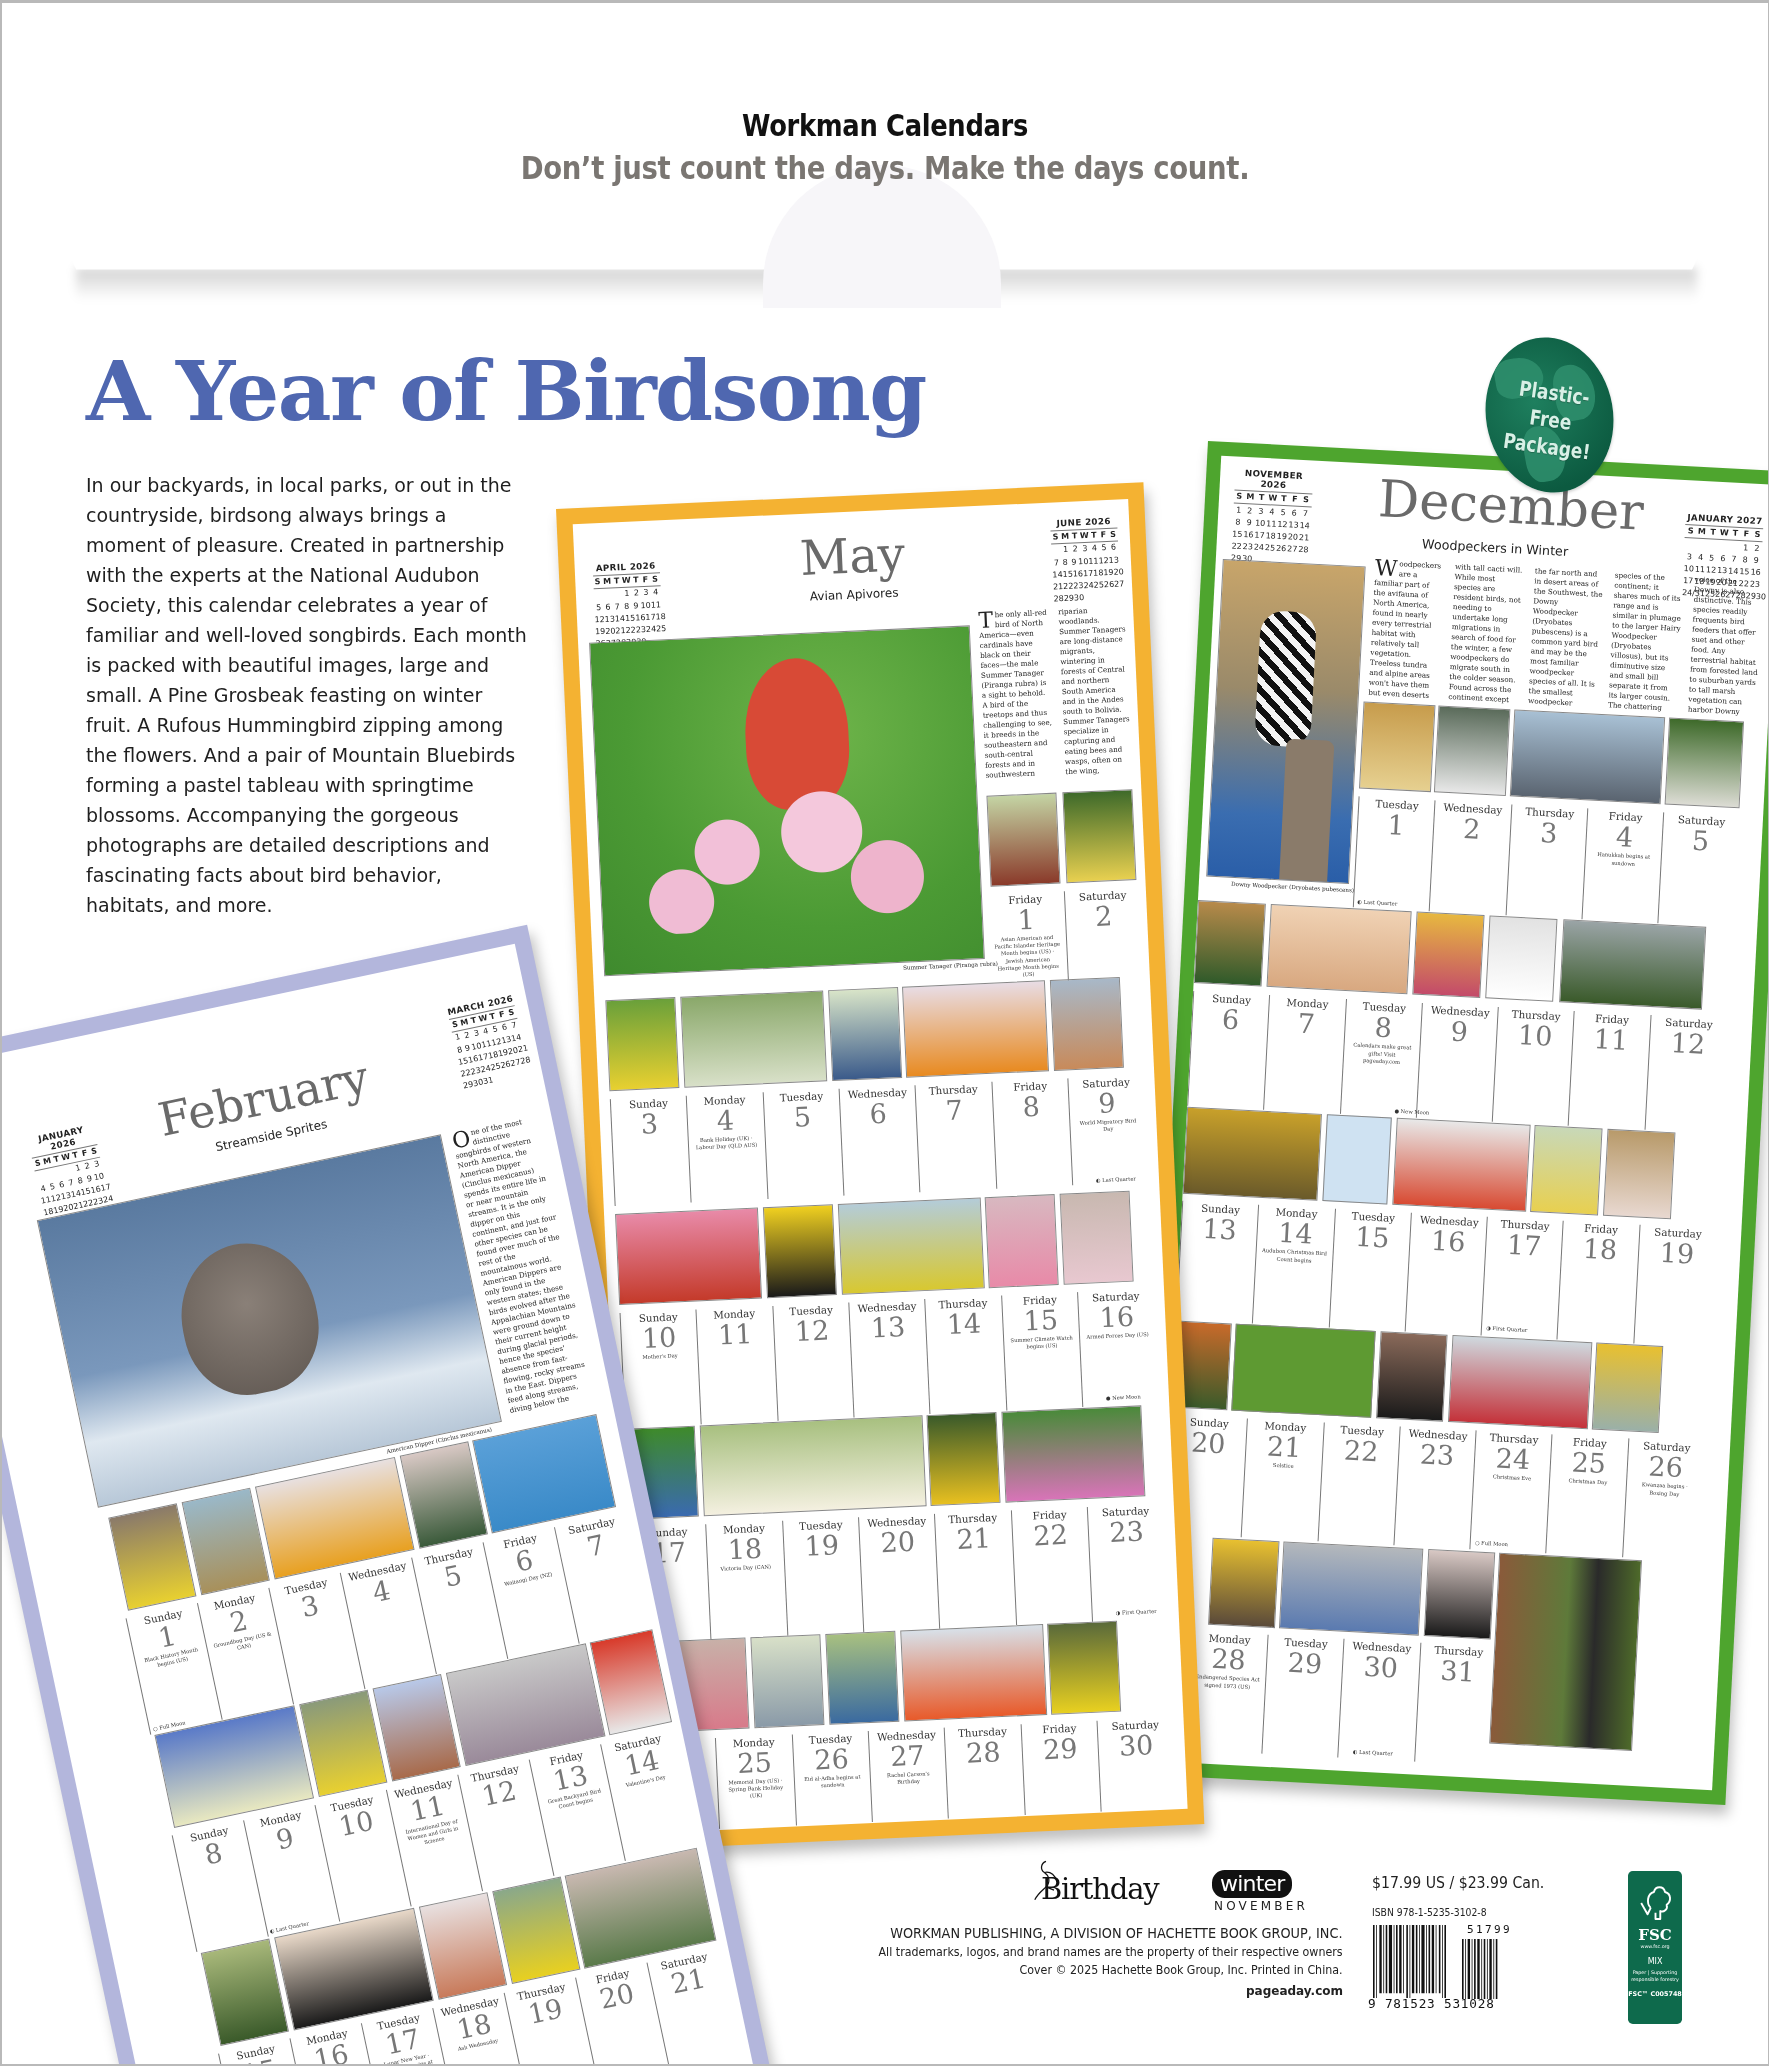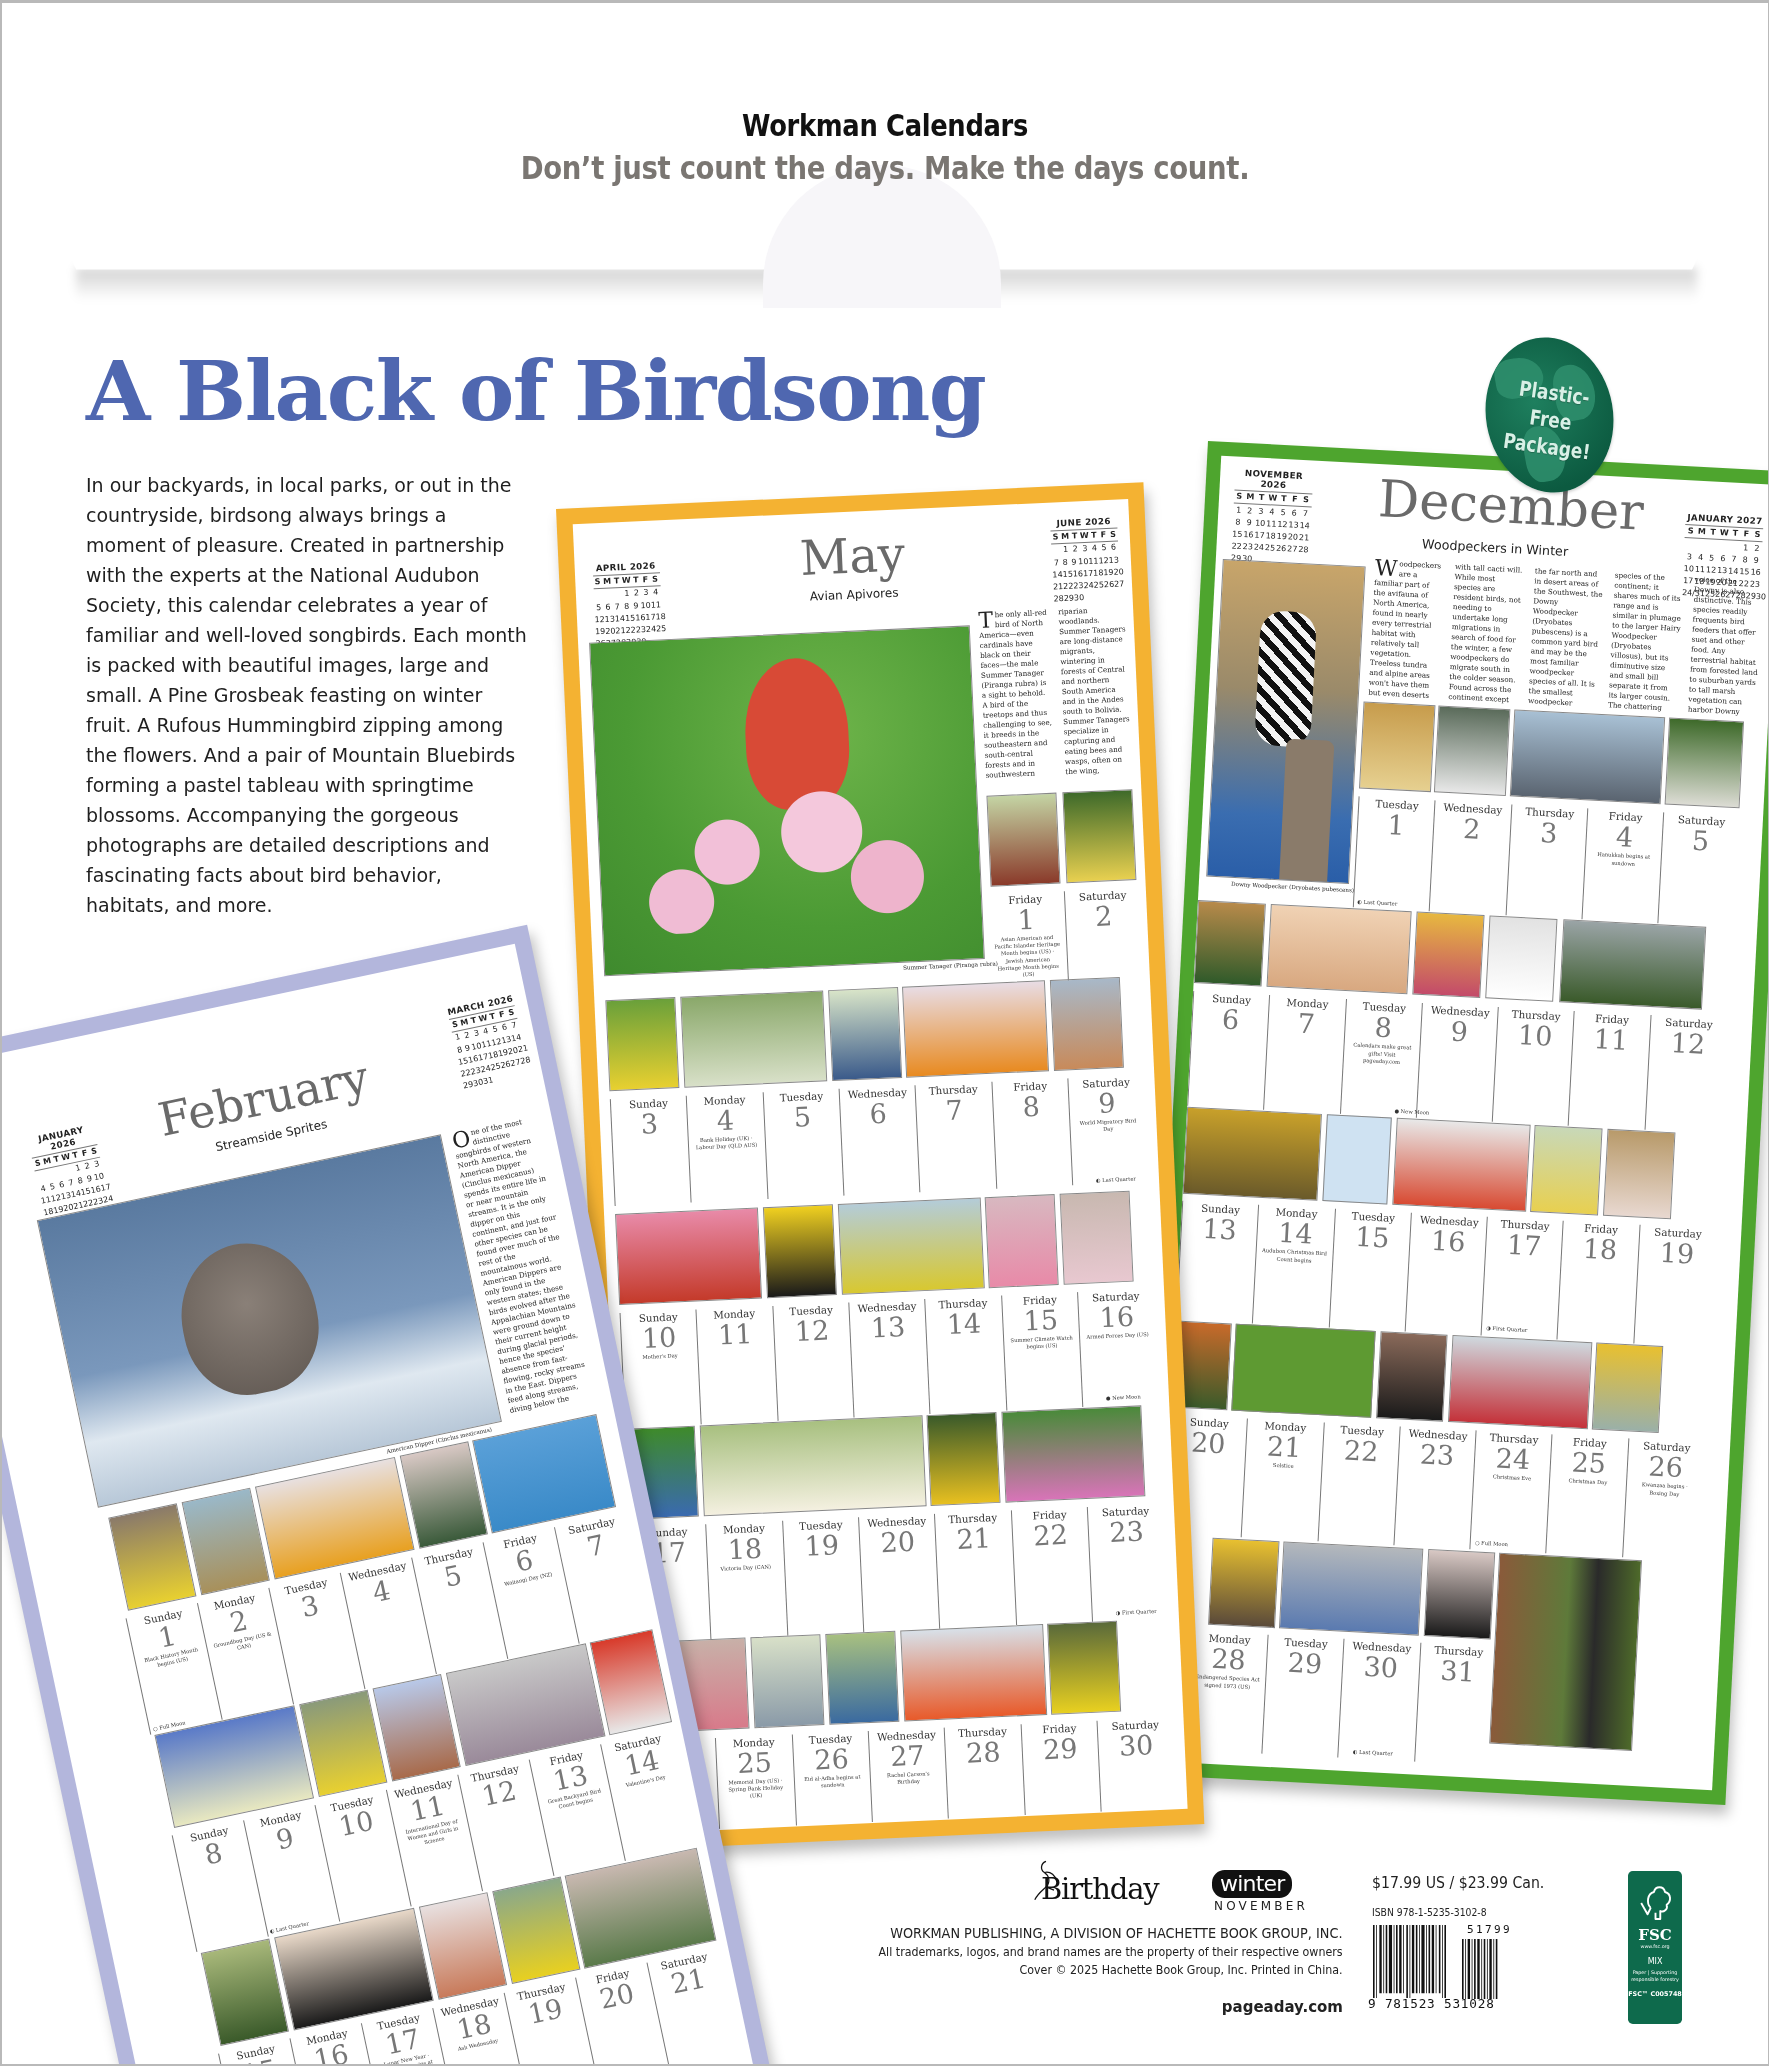--- a/index.html
+++ b/index.html
@@ -90,21 +90,21 @@
 
   
   .footer-logos { position: absolute; left: 1041px; top: 1864px; width: 302px; height: 56px; }
   .audubon { position: absolute; left: 0; top: 8px; font-family: "DejaVu Serif", serif; font-size: 29px; color: #111; letter-spacing: -1.2px; }
   .egret-icon { position: absolute; left: -11px; top: -6.4px; width: 32px; height: 45px; }
   .workman-pill { position: absolute; left: 171px; top: 6.4px; padding: 1.6px 8px; background: #111; color: #fff; border-radius: 12.7px; font-family: "DejaVu Sans", sans-serif; font-size: 22px; letter-spacing: -0.8px; line-height: 24px; }
   .workman-cal { position: absolute; left: 173px; top: 35px; font-family: "DejaVu Sans", sans-serif; font-size: 12px; letter-spacing: 3.2px; color: #222; }
   .publisher { position: absolute; right: 427px; top: 1925px; text-align: right; font-family: "DejaVu Sans", sans-serif; color: #222; }
   .publisher .p1 { font-size: 14px; transform: scaleX(0.92); transform-origin: right; }
   .publisher .p2, .publisher .p3 { font-size: 12.3px; margin-top: 4px; transform: scaleX(0.9); transform-origin: right; }
-  .publisher .p4 { font-size: 15px; font-weight: bold; margin-top: 21px; }
+  .publisher .p4 { font-size: 12px; font-weight: bold; margin-top: 7px; }
   .price { position: absolute; left: 1372px; top: 1873px; font-family: "DejaVu Sans", sans-serif; font-size: 16px; color: #222; transform: scaleX(0.88); transform-origin: left; }
   .isbn { position: absolute; left: 1372px; top: 1906px; font-family: "DejaVu Sans", sans-serif; font-size: 11px; color: #222; transform: scaleX(0.84); transform-origin: left; }
   .barcode { position: absolute; left: 1373px; top: 1925px; width: 73px; height: 73px; }
   .barcode2 { position: absolute; left: 1462px; top: 1939px; width: 37px; height: 60px; }
   .barcode-num { position: absolute; left: 1368px; top: 1996px; font-family: "DejaVu Sans Mono", monospace; font-size: 12.7px; color: #111; letter-spacing: 0.8px; }
   .barcode2-num { position: absolute; left: 1467px; top: 1923px; font-family: "DejaVu Sans Mono", monospace; font-size: 11px; color: #111; letter-spacing: 2.4px; }
   .fsc { position: absolute; left: 1628px; top: 1871px; width: 54px; height: 153px; background: #0e6a4c; border-radius: 4.8px; color: #fff; text-align: center; font-family: "DejaVu Sans", sans-serif; }
   .fsc .tree-icon { display: block; margin: 8px auto 0; width: 35px; height: 45px; }
   .fsc .f1 { font-family: "DejaVu Serif", serif; font-size: 15px; font-weight: bold; margin-top: 1.6px; }
   .fsc .f2 { font-size: 4.8px; }
@@ -118,21 +118,21 @@
 <div class="page-frame"></div>
 
 <div class="hanger">
   <div class="hanger-shadow"></div>
   <div class="hanger-shape"></div>
   <div class="hanger-hole"></div>
   <div class="brand-title">Workman Calendars</div>
   <div class="brand-tagline">Don’t just count the days. Make the days count.</div>
 </div>
 
-<h1 class="main-title">A Black of Birdsong</h1>
+<h1 class="main-title">A Year of Birdsong</h1>
 <p class="intro">In our backyards, in local parks, or out in the countryside, birdsong always brings a moment of pleasure. Created in partnership with the experts at the National Audubon Society, this calendar celebrates a year of familiar and well-loved songbirds. Each month is packed with beautiful images, large and small. A Pine Grosbeak feasting on winter fruit. A Rufous Hummingbird zipping among the flowers. And a pair of Mountain Bluebirds forming a pastel tableau with springtime blossoms. Accompanying the gorgeous photographs are detailed descriptions and fascinating facts about bird behavior, habitats, and more.</p>
 
 <div class="badge">
   <span class="continent" style="left:16px;top:16px;width:48px;height:40px;"></span>
   <span class="continent" style="left:72px;top:32px;width:40px;height:56px;"></span>
   <span class="continent" style="left:32px;top:87px;width:40px;height:56px;"></span>
   <div class="badge-text">
     <div>Plastic-Free</div>
     <div>Package!</div>
   </div>

